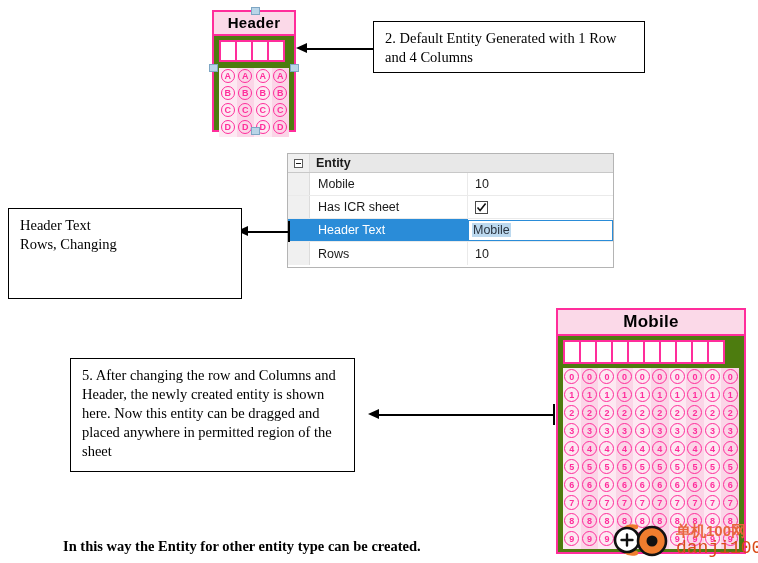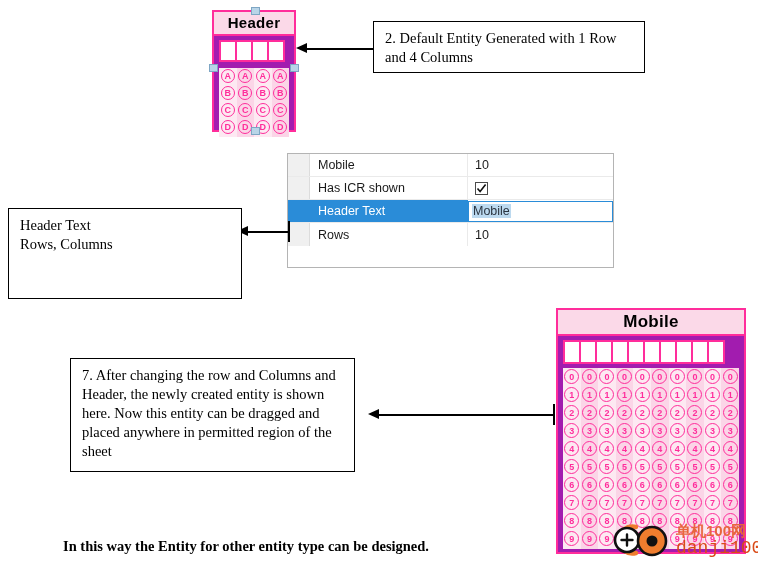--- a/index.html
+++ b/index.html
@@ -57,21 +57,21 @@
     top: -5px;
     width: 2px;
     height: 21px;
     background: #000000;
   }
 
   
   .entity {
     position: absolute;
     box-sizing: border-box;
-    background: #a21caf;
+    background: #4d7c0f;
     border: 2px solid #ff2d9b;
   }
   .entity-header {
     box-sizing: border-box;
     background: #fbd9e8;
     border-bottom: 2px solid #ff2d9b;
     text-align: center;
     font-family: "Liberation Sans", sans-serif;
     font-weight: bold;
     color: #000000;
@@ -312,30 +312,36 @@
 <div class="arrow" style="left:296px; top:43px; width:78px;">
   <div class="head"></div>
   <div class="shaft"></div>
 </div>
 
 <div class="callout" style="left:373px; top:21px; width:272px; height:52px;">
   <span>2. Default Entity Generated with 1 Row and 4 Columns</span>
 </div>
 
 <div class="propgrid" style="left:287px; top:153px; width:327px; height:115px;">
+  <div class="pg-header">
+    <div class="pg-gutter">
+      <span class="pg-expander"></span>
+    </div>
+    <span class="pg-header-label">Entity</span>
+  </div>
 
   <div class="pg-row">
     <div class="pg-gutter"></div>
     <div class="pg-name">Mobile</div>
     <div class="pg-value">10</div>
   </div>
 
   <div class="pg-row">
     <div class="pg-gutter"></div>
-    <div class="pg-name">Has ICR shown</div>
+    <div class="pg-name">Has ICR sheet</div>
     <div class="pg-value">
       <span class="pg-check">
         <svg width="11" height="11" viewBox="0 0 11 11">
           <path d="M1.5 5.4 L4.1 8.4 L9.6 1.4" stroke="#111" stroke-width="1.6" fill="none"></path>
         </svg>
       </span>
     </div>
   </div>
 
   <div class="pg-row selected">
@@ -356,21 +362,21 @@
 </div>
 
 <div class="arrow" style="left:237px; top:226px; width:53px;">
   <div class="head"></div>
   <div class="shaft"></div>
   <div class="tail"></div>
 </div>
 
 <div class="callout" style="left:8px; top:208px; width:234px; height:91px;">
   <div>Header Text</div>
-  <div>Rows, Columns</div>
+  <div>Rows, Changing</div>
 </div>
 
 <div class="entity" id="entity-mobile" style="left:556px; top:308px; width:190px; height:246px;">
   <div class="entity-header" style="height:26px; line-height:24px; font-size:17px;">Mobile</div>
   <div class="entity-body" style="padding:4px 5px;">
     <div class="icr-row" style="margin-bottom:4px;" id="icr-mobile">
         <div class="icr-cell" style="width: 18px; height: 24px;"></div>
         <div class="icr-cell" style="width: 18px; height: 24px;"></div>
         <div class="icr-cell" style="width: 18px; height: 24px;"></div>
         <div class="icr-cell" style="width: 18px; height: 24px;"></div>
@@ -506,24 +512,24 @@
   </div>
 </div>
 
 <div class="arrow" style="left:368px; top:409px; width:187px;">
   <div class="head"></div>
   <div class="shaft"></div>
   <div class="tail"></div>
 </div>
 
 <div class="callout" style="left:70px; top:358px; width:285px; height:114px;">
-  <span>7. After changing the row and Columns and Header, the newly created entity is shown here. Now this entity can be dragged and placed anywhere in permitted region of the sheet</span>
-</div>
-
-<div class="caption" style="left:63px; top:538px;">In this way the Entity for other entity type can be designed.</div>
+  <span>5. After changing the row and Columns and Header, the newly created entity is shown here. Now this entity can be dragged and placed anywhere in permitted region of the sheet</span>
+</div>
+
+<div class="caption" style="left:63px; top:538px;">In this way the Entity for other entity type can be created.</div>
 
 <div class="watermark" style="left:610px; top:521px;">
   <svg width="62" height="38" viewBox="0 0 62 38">
     <path d="M26 6 A13.5 13.5 0 1 0 26 32" stroke="#ef7d2e" stroke-width="4.5" fill="none" stroke-linecap="round"></path>
     <circle cx="17" cy="19" r="12" fill="#ffffff" stroke="#111111" stroke-width="2.6"></circle>
     <path d="M17 13.5 v11 M11.5 19 h11" stroke="#111111" stroke-width="2.4" stroke-linecap="round"></path>
     <circle cx="42" cy="20" r="14" fill="#ef7d2e" stroke="#111111" stroke-width="2.6"></circle>
     <circle cx="42" cy="20" r="5.5" fill="#111111"></circle>
   </svg>
   <div class="wm-text">

